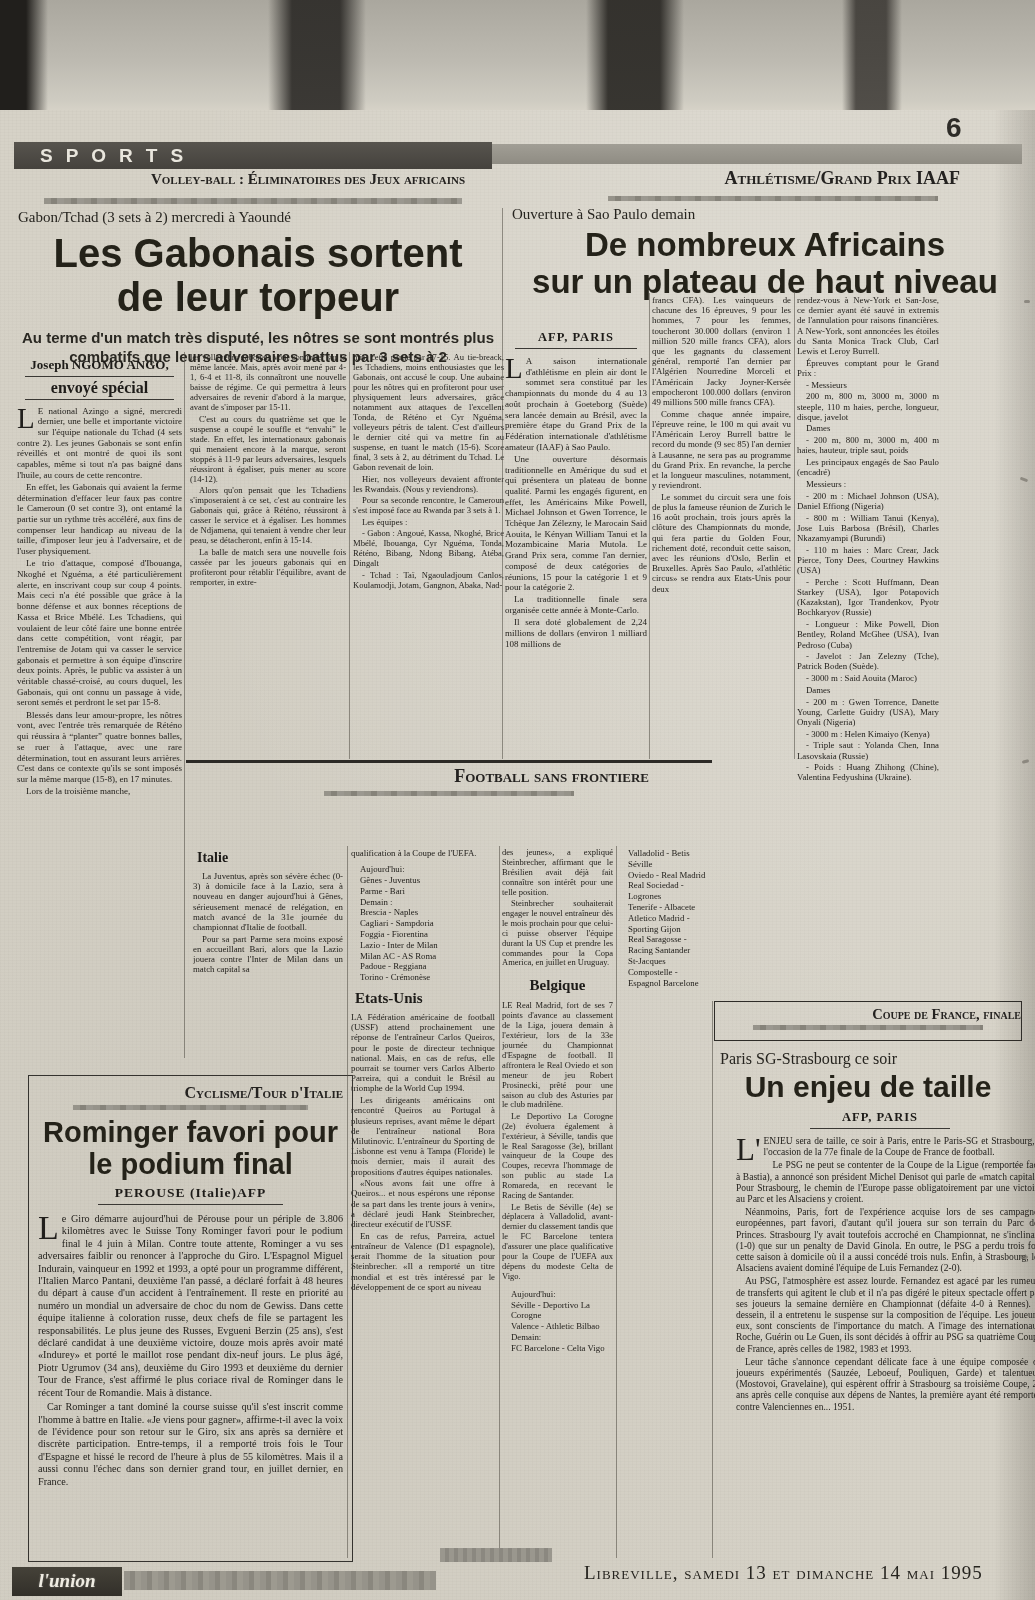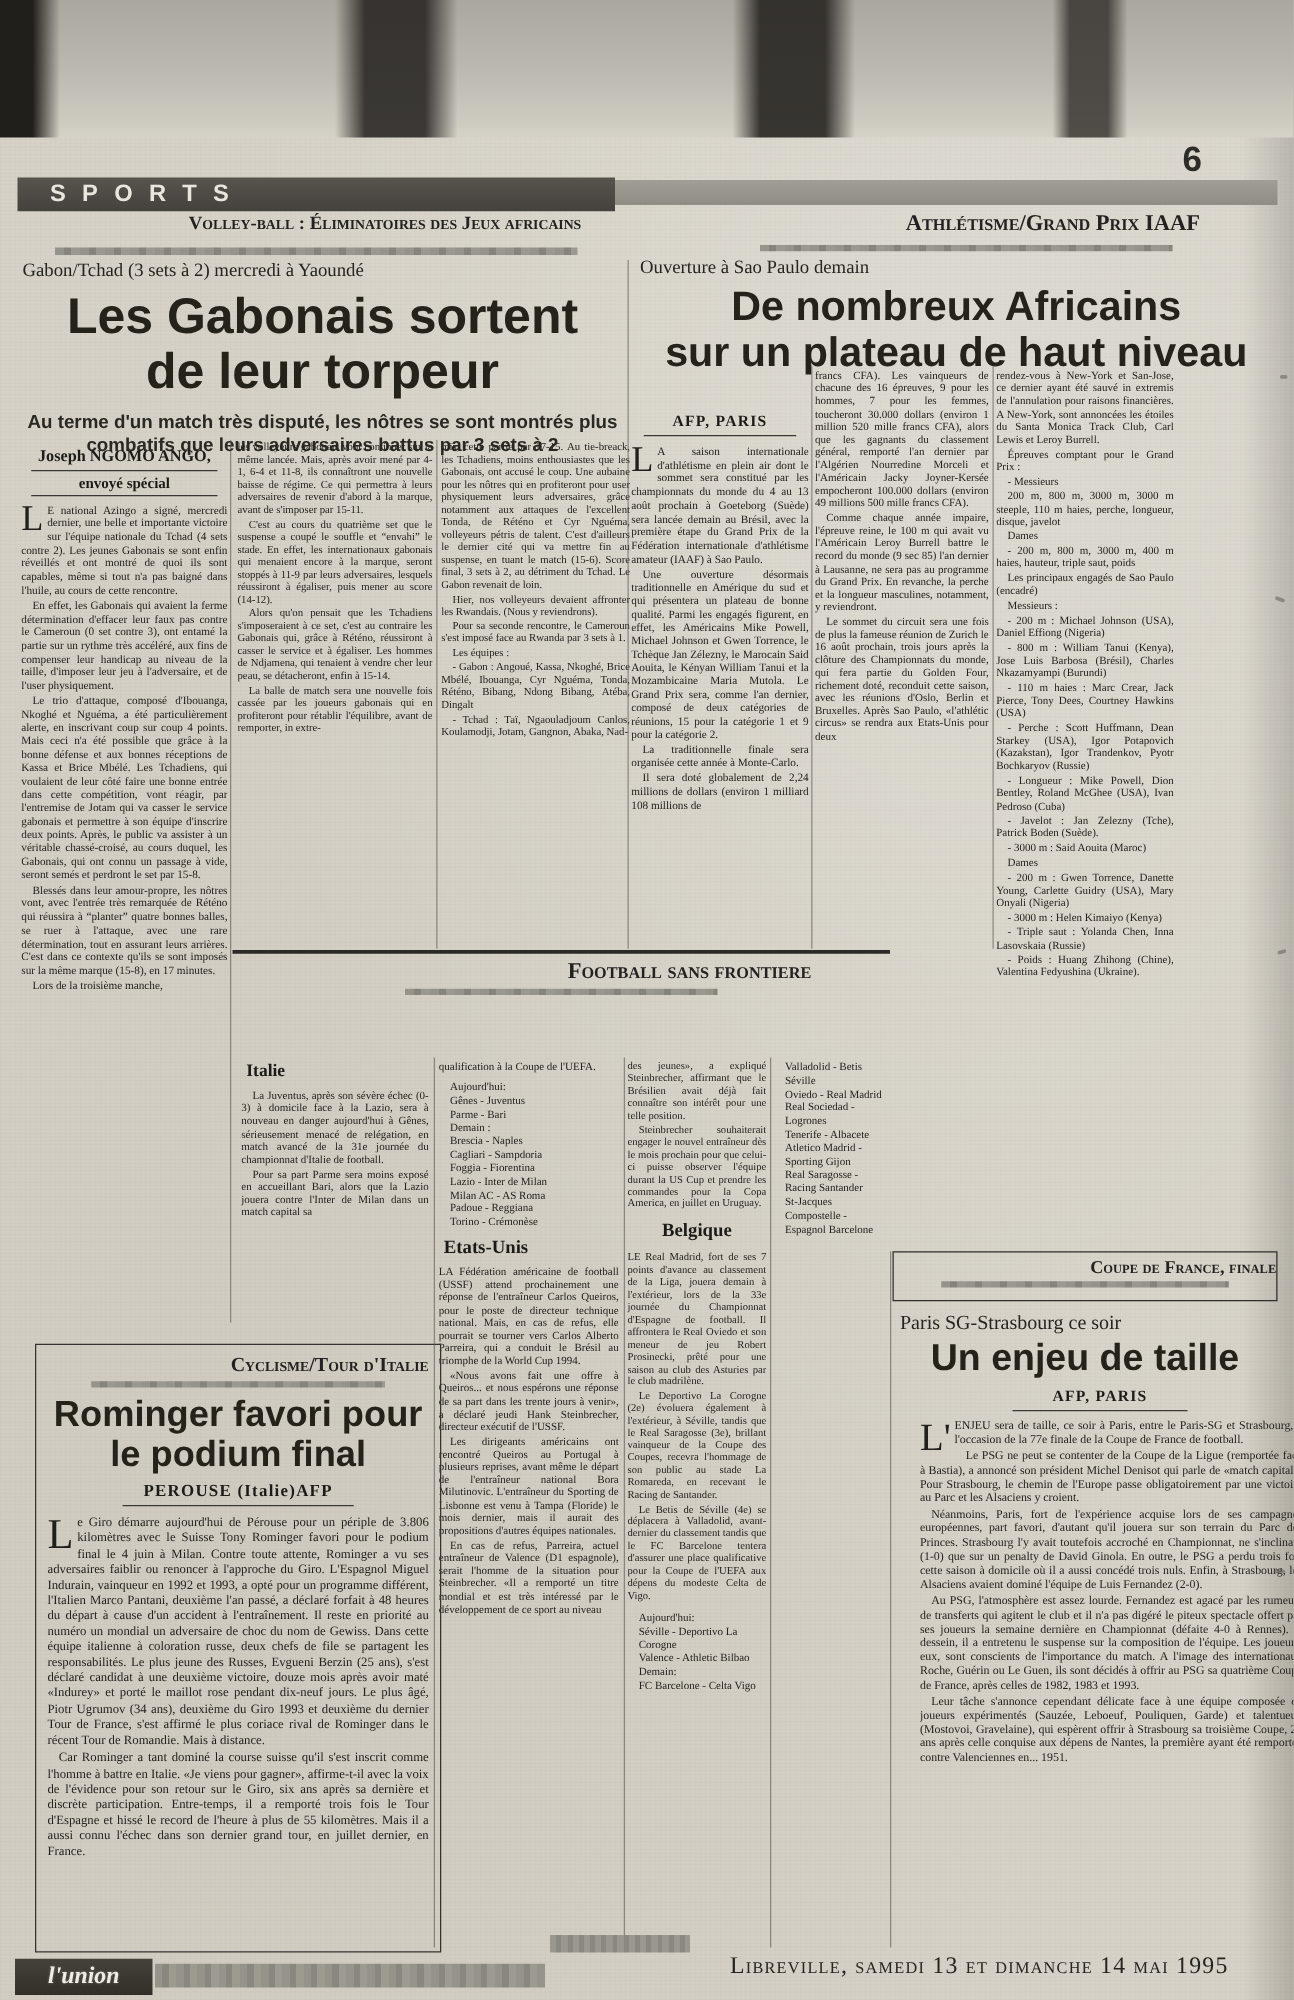--- a/index.html
+++ b/index.html
@@ -37,21 +37,21 @@
   .para{font-size:9px;line-height:10.7px;text-align:justify;text-indent:9px;margin:0 0 1.5px 0;color:#24221e;hyphens:auto;}
   .cont .para:first-child{text-indent:0;}
   .dc .para:first-child{text-indent:0;}
   .dc .para:first-child::first-letter{float:left;font-size:29px;line-height:23px;padding:1px 3px 0 0;color:#211f1c;}
   .vb2 .para{font-size:8.6px;line-height:10px;}
   .ath2 .para{font-size:8.8px;line-height:10.2px;}
   .fb .para{font-size:8.8px;line-height:10.2px;}
   .fb3 .para{font-size:8.5px;line-height:9.9px;}
   .fix{font-size:8.8px;line-height:10.8px;margin:0;padding-left:9px;color:#24221e;}
   .byline-name{font-weight:700;font-size:13px;line-height:14.5px;text-align:center;padding-bottom:3px;color:#1d1b18;}
-  .byline-role{border-top:1.2px solid #3a3834;border-bottom:1.2px solid #3a3834;font-weight:700;font-size:12px;
+  .byline-role{border-top:1.2px solid #3a3834;border-bottom:1.2px solid #3a3834;font-weight:700;font-size:16px;
     text-align:center;padding:2px 0;margin:0 8px 6px 8px;color:#1d1b18;}
   .agency{font-weight:700;font-size:12.5px;letter-spacing:1px;text-align:center;border-bottom:1.2px solid #3a3834;
     padding-bottom:3px;margin:0 10px 7px 10px;color:#1d1b18;}
   .sec-head{font-weight:700;font-size:14px;margin:7px 0 5px 4px;color:#1d1b18;font-family:"Liberation Serif",serif;}
   .vrule{position:absolute;width:1px;background:rgba(78,74,66,.55);}
   .hrule{position:absolute;background:#2c2a26;}
   
   .cycle-box{left:28px;top:1075px;width:325px;height:487px;border:1.5px solid #35332f;box-sizing:border-box;padding:8px 9px;}
   .cup-kicker-box{left:714px;top:1001px;width:308px;height:40px;border:1.8px solid #2e2c28;box-sizing:border-box;padding-top:4px;}
   .footer-brand{left:12px;top:1567px;width:110px;height:29px;background:linear-gradient(180deg,#454239,#322f29);
@@ -184,22 +184,22 @@
         <p class="fix">Cagliari - Sampdoria</p>
         <p class="fix">Foggia - Fiorentina</p>
         <p class="fix">Lazio - Inter de Milan</p>
         <p class="fix">Milan AC - AS Roma</p>
         <p class="fix">Padoue - Reggiana</p>
         <p class="fix">Torino - Crémonèse</p>
       </div>
     <div class="sec-head" style="font-size:15px;">Etats-Unis</div>
     <div>
         <p class="para">LA Fédération américaine de football (USSF) attend prochainement une réponse de l'entraîneur Carlos Queiros, pour le poste de directeur technique national. Mais, en cas de refus, elle pourrait se tourner vers Carlos Alberto Parreira, qui a conduit le Brésil au triomphe de la World Cup 1994.</p>
+        <p class="para">Les dirigeants américains ont rencontré Queiros au Portugal à plusieurs reprises, avant même le départ de l'entraîneur national Bora Milutinovic. L'entraîneur du Sporting de Lisbonne est venu à Tampa (Floride) le mois dernier, mais il aurait des propositions d'autres équipes nationales.</p>
         <p class="para">«Nous avons fait une offre à Queiros... et nous espérons une réponse de sa part dans les trente jours à venir», a déclaré jeudi Hank Steinbrecher, directeur exécutif de l'USSF.</p>
-        <p class="para">Les dirigeants américains ont rencontré Queiros au Portugal à plusieurs reprises, avant même le départ de l'entraîneur national Bora Milutinovic. L'entraîneur du Sporting de Lisbonne est venu à Tampa (Floride) le mois dernier, mais il aurait des propositions d'autres équipes nationales.</p>
         <p class="para">En cas de refus, Parreira, actuel entraîneur de Valence (D1 espagnole), serait l'homme de la situation pour Steinbrecher. «Il a remporté un titre mondial et est très intéressé par le développement de ce sport au niveau</p>
       </div>
   </div>
 
   <div class="col fb3 cont" style="left:502px;top:848px;width:111px;height:710px;">
     <div>
         <p class="para">des jeunes», a expliqué Steinbrecher, affirmant que le Brésilien avait déjà fait connaître son intérêt pour une telle position.</p>
         <p class="para">Steinbrecher souhaiterait engager le nouvel entraîneur dès le mois prochain pour que celui-ci puisse observer l'équipe durant la US Cup et prendre les commandes pour la Copa America, en juillet en Uruguay.</p>
       </div>
     <div class="sec-head" style="font-size:15px;text-align:center;margin:9px 0 7px 0;">Belgique</div>

